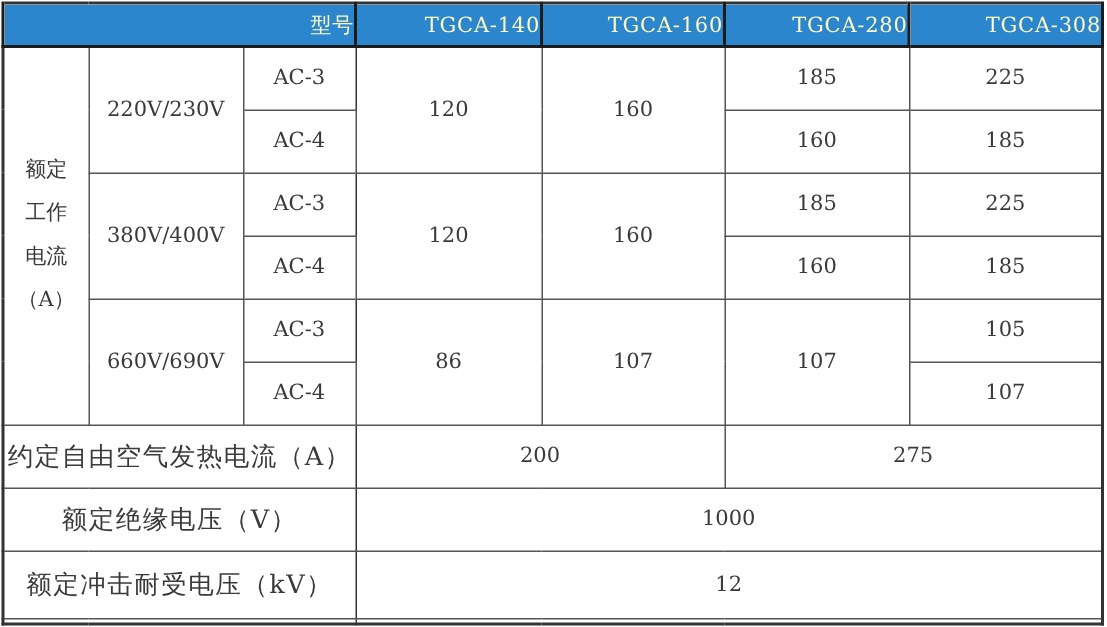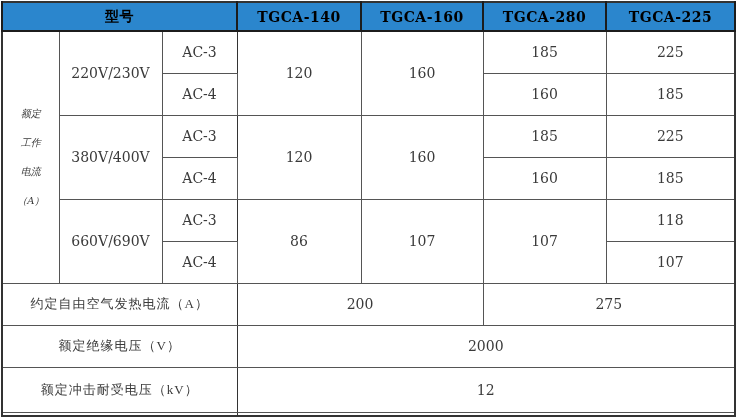--- a/index.html
+++ b/index.html
@@ -30,43 +30,42 @@
     text-align: center;
     vertical-align: middle;
     color: #3a3a3a;
     font-size: 14px;
     padding: 0;
     overflow: hidden;
     white-space: nowrap;
   }
   th {
     background: #2b86cd;
-    color: #000000;
-    font-weight: bold;
+    color: #fef9c3;
+    font-weight: normal;
     border: 2px solid #1c1c1c;
     border-top: 1px solid #1c1c1c;
     font-size: 14px;
     letter-spacing: 0.5px;
+    text-align: right;
   }
   tr.hdr { height: 29px; }
   tr.ac  { height: 42px; }
   tr.bot1 { height: 42px; }
   tr.bot2 { height: 42px; }
   tr.bot3 { height: 45px; }
   tr.stub { height: 4px; }
   td.vlabel span {
     display: block;
     line-height: 29px;
-    font-size: 10px;
-    font-style: italic;
+    font-size: 14px;
   }
   td.cnlabel {
-    font-size: 13px;
+    font-size: 17px;
     letter-spacing: 1px;
-    font-family: Liberation Serif, serif;
   }
   td.acclass, td.volt {
     font-size: 14px;
   }
   td.heavy-right {
     border-right: 1.5px solid #333333;
     margin-left: 44px;
   }
 </style>
 </head>
@@ -82,21 +81,21 @@
       <col class="c6">
       <col class="c7">
   </colgroup>
 
   <tbody>
       <tr class="hdr">
     <th colspan="3">型号</th>
     <th>TGCA-140</th>
     <th>TGCA-160</th>
     <th>TGCA-280</th>
-    <th>TGCA-225</th>
+    <th>TGCA-308</th>
   </tr>
 
   <tr class="ac">
     <td rowspan="6" class="vlabel">
       <span>额定</span>
       <span>工作</span>
       <span>电流</span>
       <span>（A）</span>
     </td>
     <td rowspan="2" class="volt">220V/230V</td>
@@ -127,37 +126,37 @@
     <td>160</td>
     <td>185</td>
   </tr>
 
   <tr class="ac">
     <td rowspan="2" class="volt">660V/690V</td>
     <td class="acclass heavy-right">AC-3</td>
     <td rowspan="2">86</td>
     <td rowspan="2">107</td>
     <td rowspan="2">107</td>
-    <td>118</td>
+    <td>105</td>
   </tr>
 
   <tr class="ac">
     <td class="acclass heavy-right">AC-4</td>
     <td>107</td>
   </tr>
 
   <tr class="bot1">
     <td colspan="3" class="cnlabel heavy-right">约定自由空气发热电流（A）</td>
     <td colspan="2">200</td>
     <td colspan="2">275</td>
   </tr>
 
   <tr class="bot2">
     <td colspan="3" class="cnlabel heavy-right">额定绝缘电压（V）</td>
-    <td colspan="4">2000</td>
+    <td colspan="4">1000</td>
   </tr>
 
   <tr class="bot3">
     <td colspan="3" class="cnlabel heavy-right">额定冲击耐受电压（kV）</td>
     <td colspan="4">12</td>
   </tr>
 
   <tr class="stub">
     <td colspan="3" class="heavy-right"></td>
     <td colspan="4"></td>

